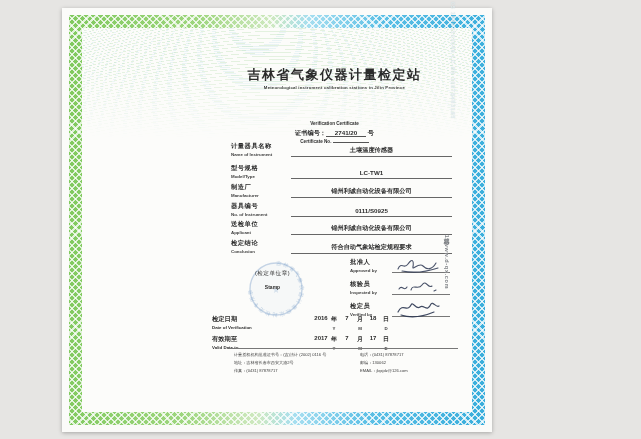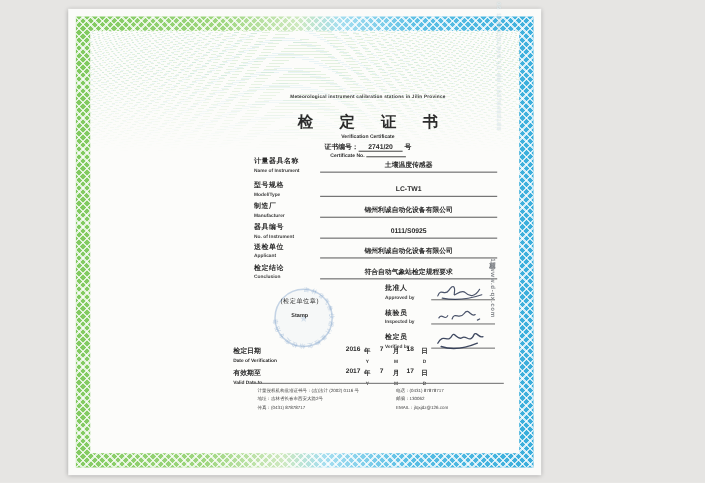--- a/index.html
+++ b/index.html
@@ -78,22 +78,22 @@
   }
 </style>
 </head>
 <body>
 
 <div class="photo">
   <div class="band">
     <div class="sheet">
       <div class="waves"></div>
 
+      <div class="abs col station-cn">吉林省气象仪器计量检定站</div>
       <div class="abs col station-en">Meteorological instrument calibration stations in Jilin Province</div>
-      <div class="abs col title-cn">检 定 证 书</div>
       <div class="abs col title-en">Verification Certificate</div>
       <div class="abs col certno">
         <span>证书编号：</span><span class="no">2741/20</span> <span>号</span>
       </div>
       <div class="abs col certno-en">
         <span>Certificate No.</span> <span class="tail"></span>
       </div>
 
       <div class="abs row" style="top:114px">
         <div class="lbl">

